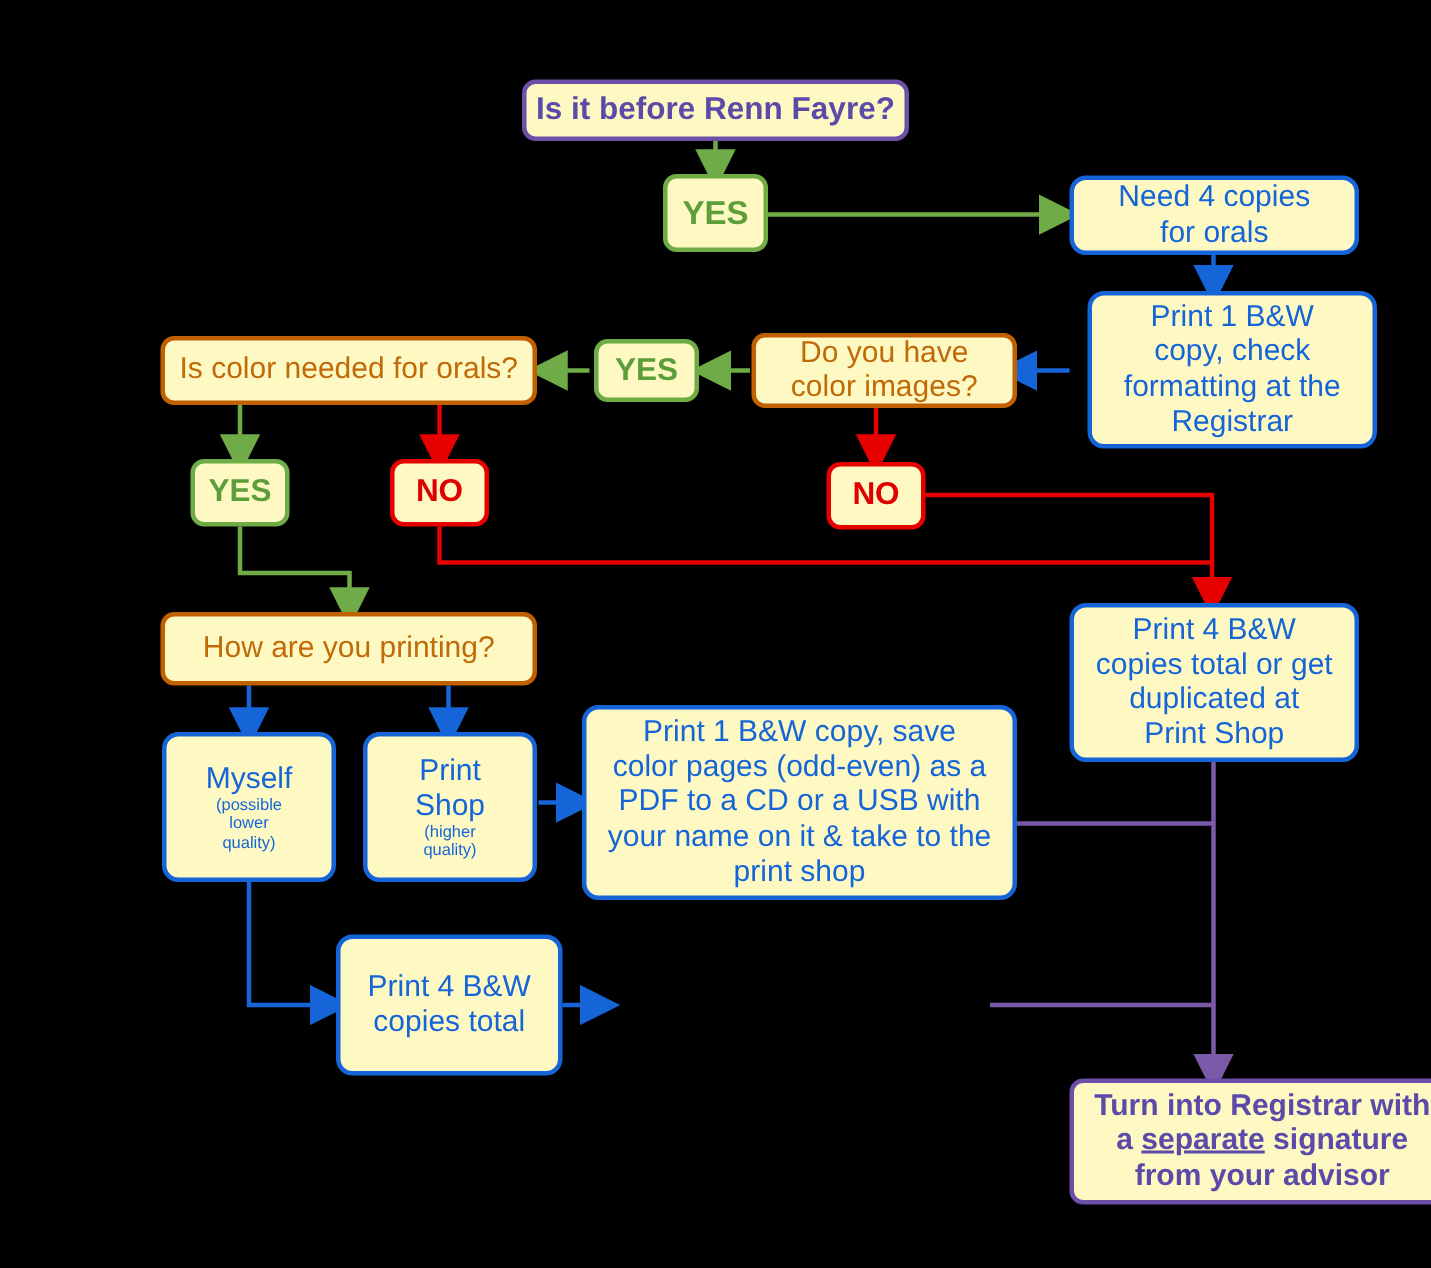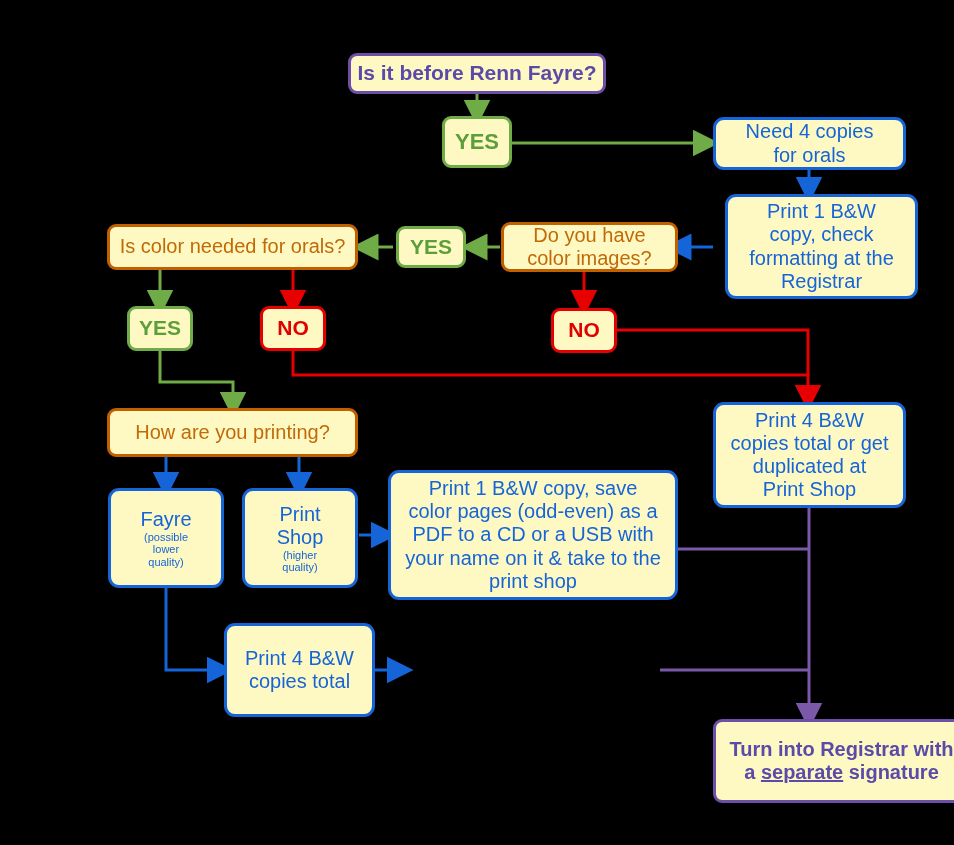--- a/index.html
+++ b/index.html
@@ -193,21 +193,21 @@
   <div class="node red bold" style="left:551px; top:308px; width:66px; height:45px; font-size:21px;">
     <span class="txt">NO</span>
   </div>
 
   <div class="node orange" style="left:107px; top:408px; width:251px; height:49px; font-size:20px;">
     <span class="txt">How are you printing?</span>
   </div>
 
   <div class="node blue" style="left:108px; top:488px; width:116px; height:100px; font-size:20px;">
     <span class="txt">
-      <span>Fayre</span>
+      <span>Myself</span>
       <span class="sub">(possible</span>
       <span class="sub">lower</span>
       <span class="sub">quality)</span>
     </span>
   </div>
 
   <div class="node blue" style="left:242px; top:488px; width:116px; height:100px; font-size:20px;">
     <span class="txt">
       <span>Print</span><br>
       <span>Shop</span>
@@ -240,16 +240,17 @@
       <span>Print 4 B&amp;W</span><br>
       <span>copies total</span>
     </span>
   </div>
 
 
   <div class="node purple bold" style="left:713px; top:719px; width:257px; height:84px; font-size:20px;">
     <span class="txt">
       <span>Turn into Registrar with</span><br>
       <span>a </span><u>separate</u><span> signature</span><br>
+      <span>from your advisor</span>
     </span>
   </div>
 
 </div>
 
 </body></html>

